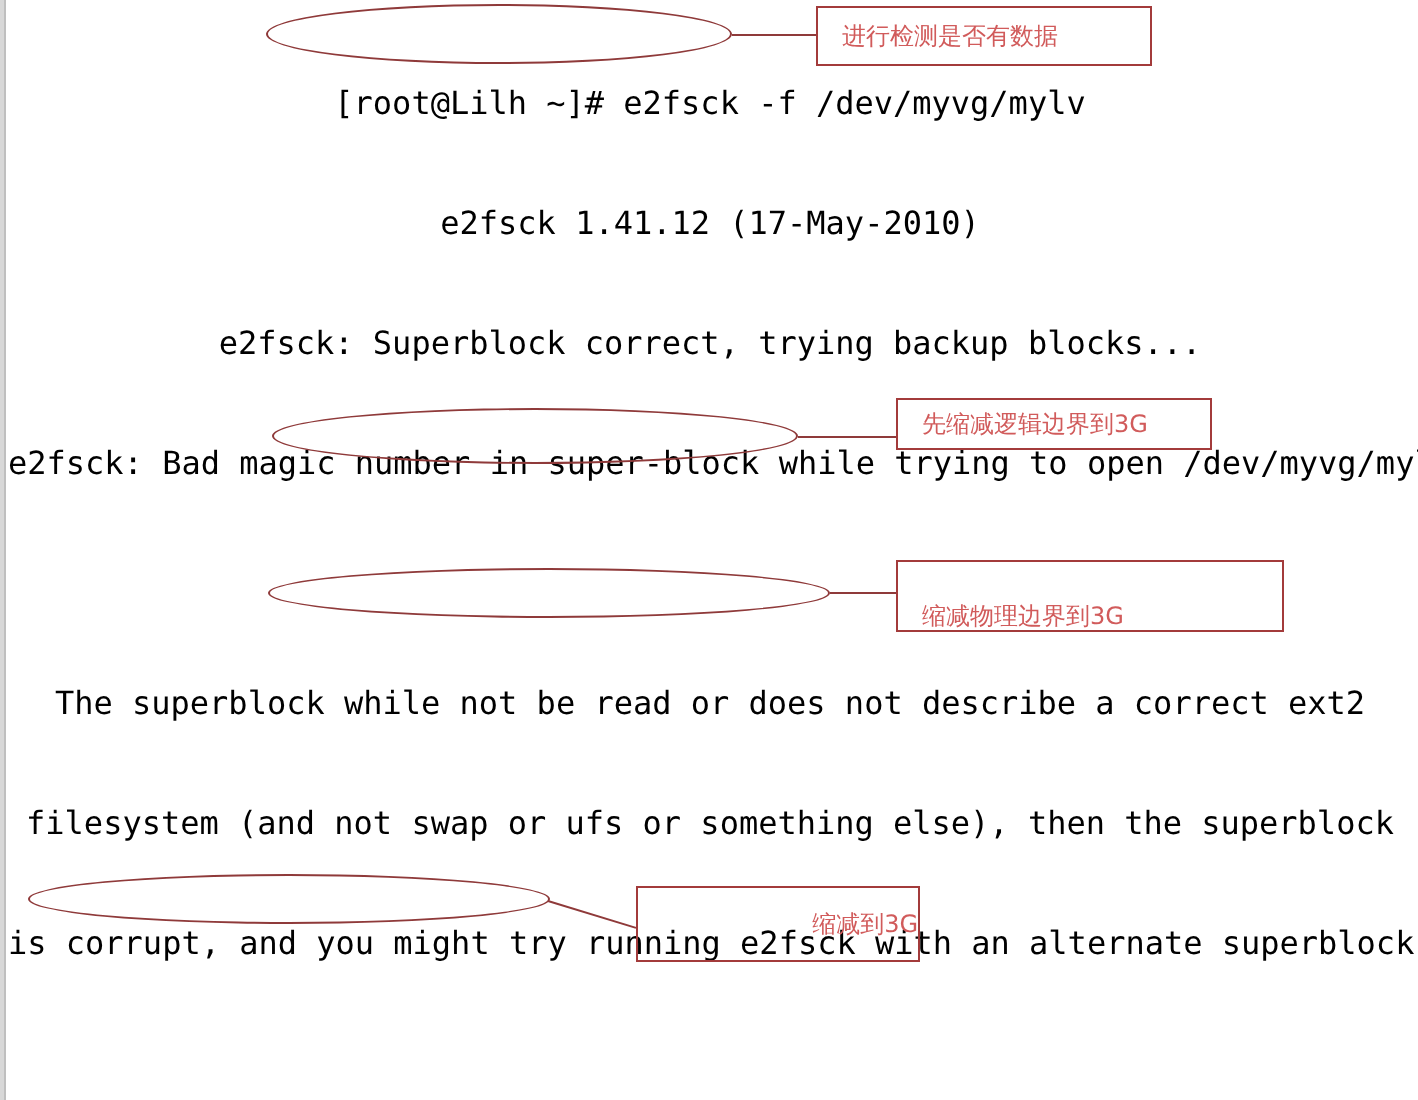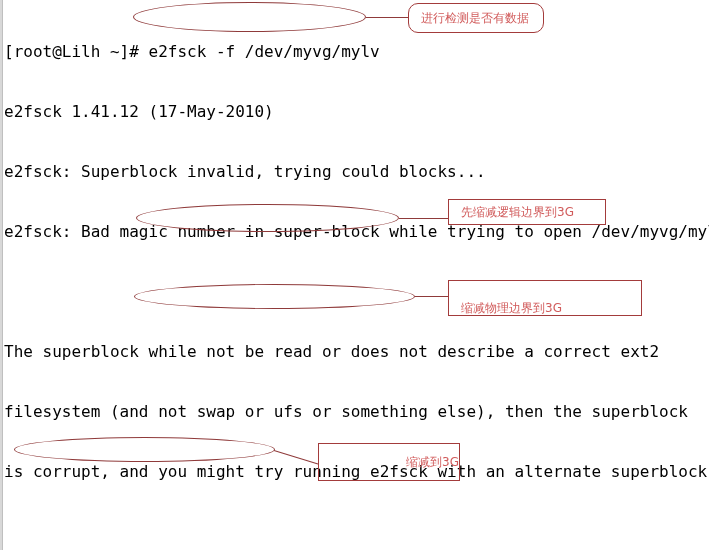--- a/index.html
+++ b/index.html
@@ -38,21 +38,21 @@
     position: absolute;
     left: 4px; top: 2px;
     width: 702px;
     font-family: "DejaVu Sans Mono", "Liberation Mono", monospace;
     font-size: 16px;
     line-height: 20px;
     white-space: pre;
     letter-spacing: 0px;
     color: #000000;
   }
-  .line { height: 20px; white-space: pre; }
+  .line { height: 20px; white-space: pre; text-align: center; }
 
   
   #annotations {
     position: absolute;
     left: 0; top: 0;
     width: 709px; height: 550px;
     pointer-events: none;
   }
   .anno-box {
     position: absolute;
@@ -89,21 +89,21 @@
 </style>
 </head>
 <body>
 
 <div id="terminal">
   <div class="edge-left"></div>
 
   <div class="console">
     <div class="line">[root@Lilh ~]# e2fsck -f /dev/myvg/mylv</div>
     <div class="line">e2fsck 1.41.12 (17-May-2010)</div>
-    <div class="line">e2fsck: Superblock invalid, trying could blocks...</div>
+    <div class="line">e2fsck: Superblock correct, trying backup blocks...</div>
     <div class="line">e2fsck: Bad magic number in super-block while trying to open /dev/myvg/mylv</div>
     <div class="line"></div>
     <div class="line">The superblock while not be read or does not describe a correct ext2</div>
     <div class="line">filesystem (and not swap or ufs or something else), then the superblock</div>
     <div class="line">is corrupt, and you might try running e2fsck with an alternate superblock:</div>
     
     
     
     
     
@@ -121,21 +121,21 @@
     
     
     
     
   </div>
 
   <div id="annotations">
 
     <div class="ellipse" style="left:133px; top:2px; width:233px; height:30px;"></div>
     <div class="connector" style="left:366px; top:17px; width:42px;"></div>
-    <div class="anno-box" style="left:408px; top:3px; width:136px; height:30px;border-radius:10px;">
+    <div class="anno-box" style="left:408px; top:3px; width:168px; height:30px;">
       <span class="anno-text">进行检测是否有数据</span>
     </div>
 
     <div class="ellipse" style="left:136px; top:204px; width:263px; height:28px;"></div>
     <div class="connector" style="left:399px; top:218px; width:49px;"></div>
     <div class="anno-box" style="left:448px; top:199px; width:158px; height:26px;">
       <span class="anno-text">先缩减逻辑边界到3G</span>
     </div>
 
     <div class="ellipse" style="left:134px; top:284px; width:281px; height:25px;"></div>

